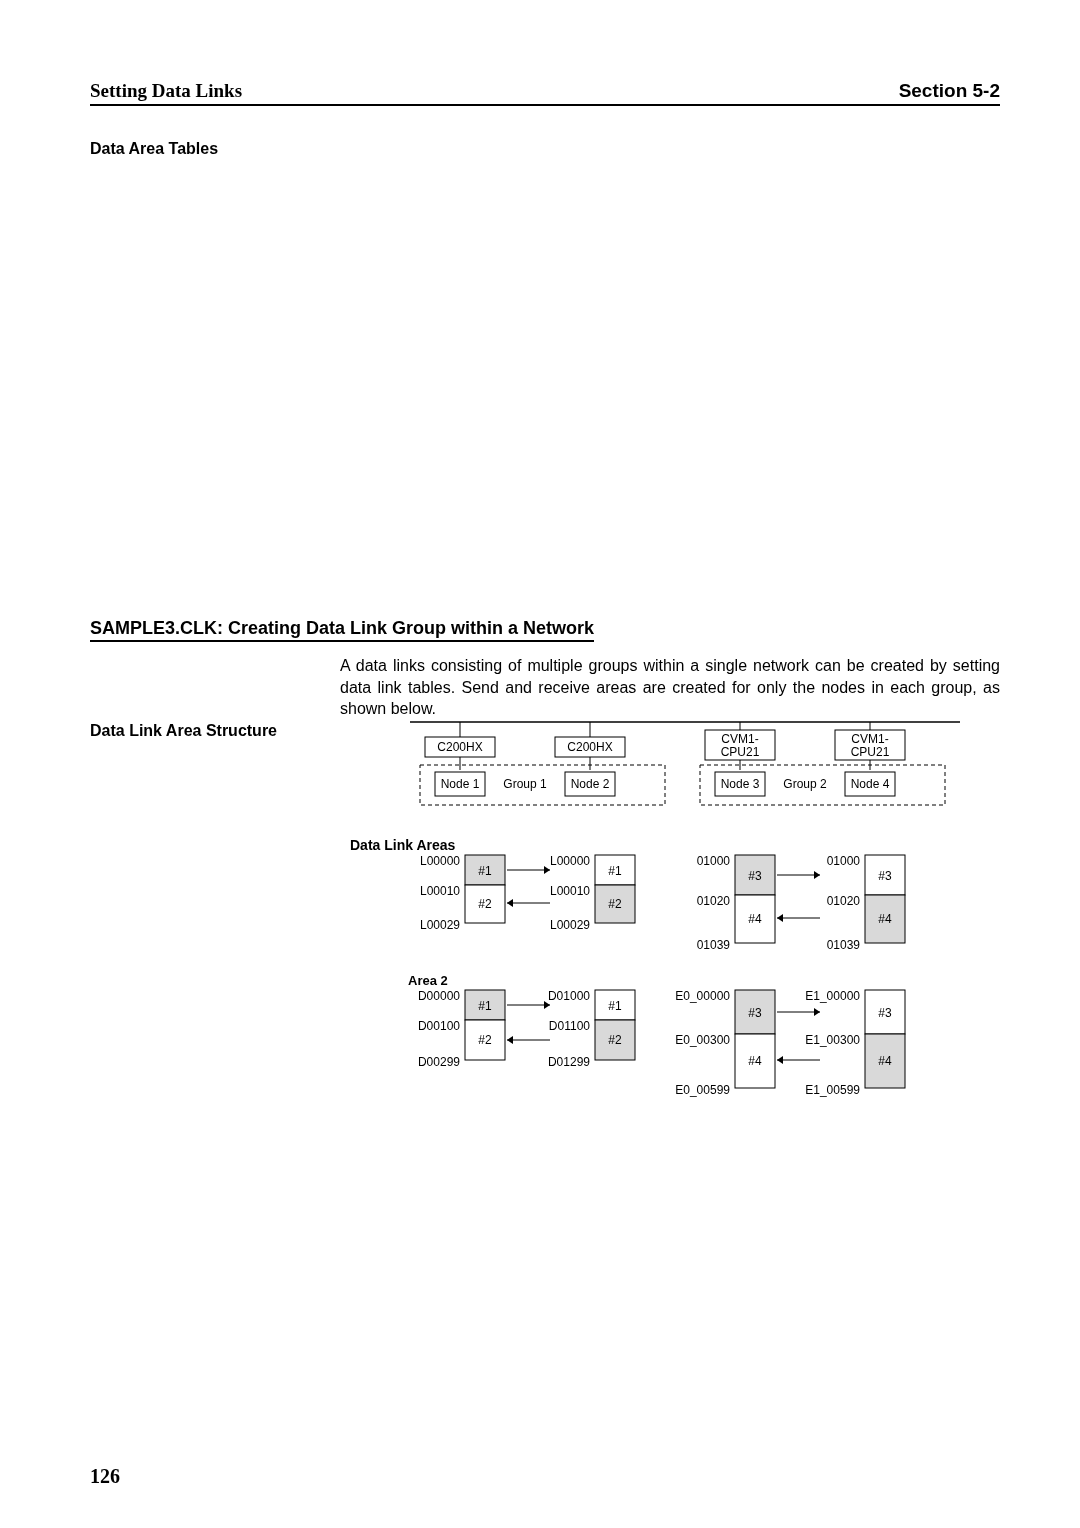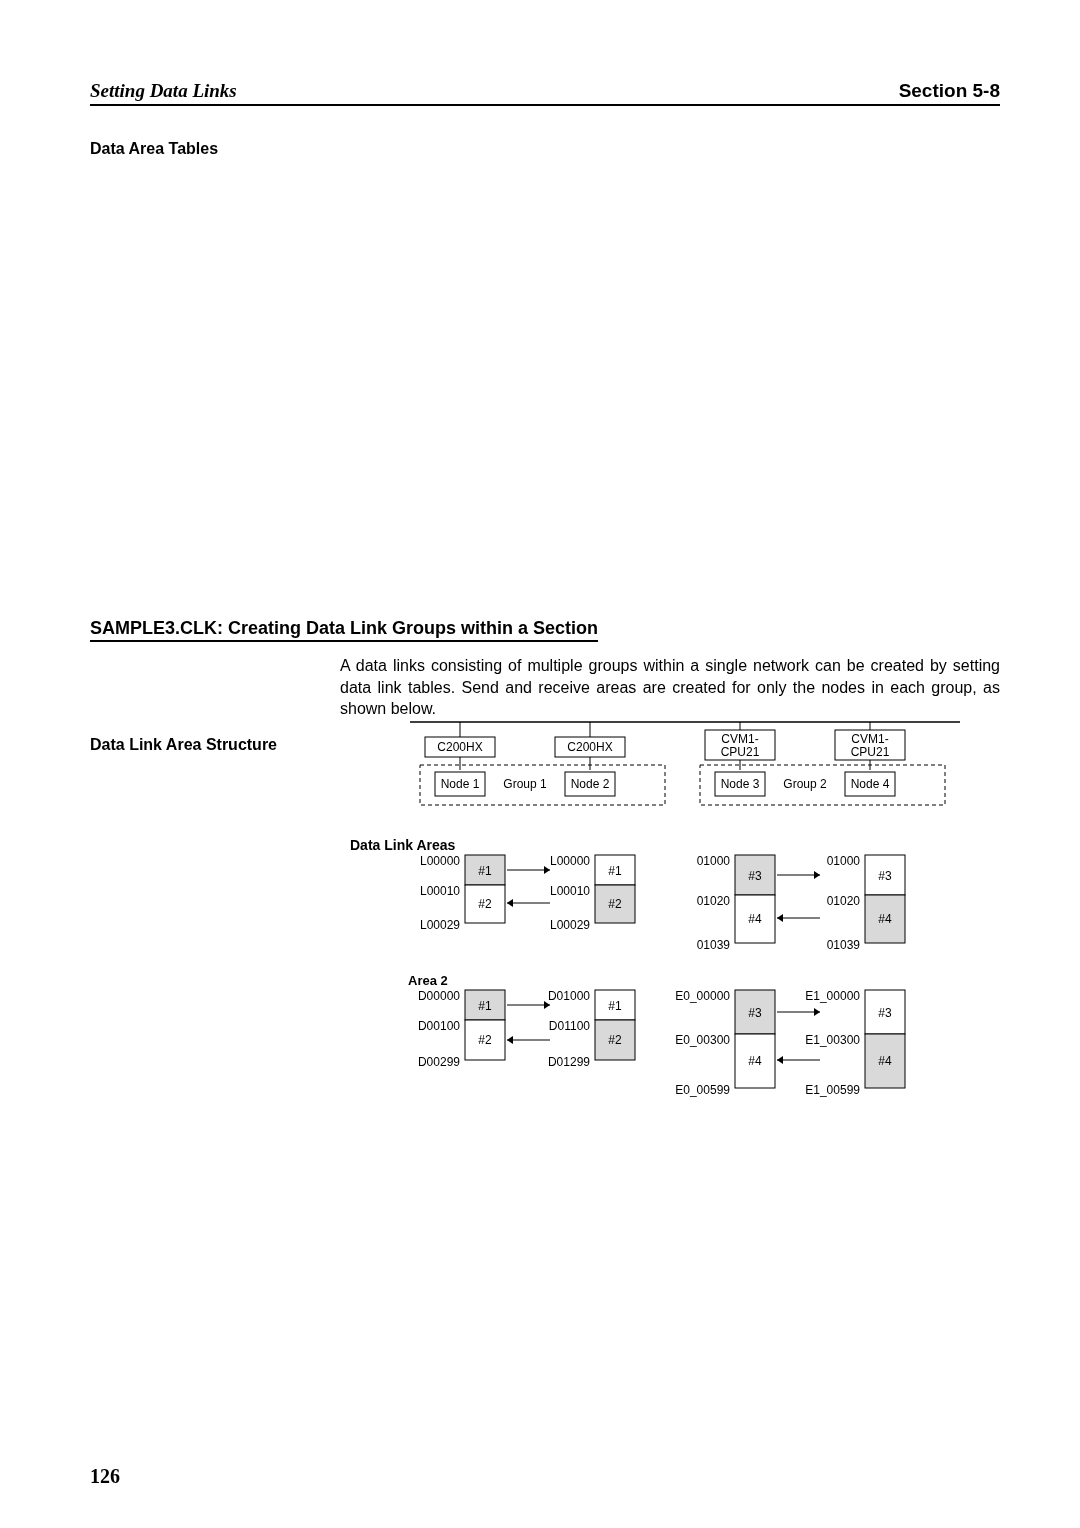--- a/index.html
+++ b/index.html
@@ -16,21 +16,20 @@
     box-sizing: border-box;
     padding: 80px 80px 40px 90px;
   }
   .topbar {
     display: flex;
     justify-content: space-between;
     border-bottom: 2px solid #000;
     padding-bottom: 2px;
   }
   .header-left {
-    font-style: italic;
     font-weight: bold;
     font-family: "Times New Roman", serif;
     font-size: 19px;
     text-align: right;
   }
   .header-right {
     font-weight: bold;
     font-family: Arial, sans-serif;
     font-size: 19px;
   }
@@ -50,21 +49,21 @@
   .body-text {
     margin-left: 250px;
     margin-top: 13px;
     font-size: 16px;
     line-height: 1.35;
     text-align: justify;
   }
   .side-heading {
     font-weight: bold;
     font-size: 16px;
-    margin-top: 16px;
+    margin-top: 2px;
   }
   .page-number {
     position: absolute;
     bottom: 40px;
     left: 90px;
     font-family: "Times New Roman", serif;
     font-weight: bold;
     font-size: 20px;
   }
   .diagram-wrap {
@@ -88,26 +87,26 @@
     margin-left: 8px;
   }
 </style>
 </head>
 <body>
 
 <div class="page">
 
   <div class="topbar">
     <div class="header-left">Setting Data Links</div>
-    <div class="header-right">Section 5-8</div>
+    <div class="header-right">Section 5-2</div>
   </div>
 
   <div class="subheading">Data Area Tables</div>
 
-  <div><span class="section-title">SAMPLE3.CLK: Creating Data Link Groups within a Section</span></div>
+  <div><span class="section-title">SAMPLE3.CLK: Creating Data Link Group within a Network</span></div>
 
   <div class="body-text">A data links consisting of multiple groups within a single network can be created by setting data link tables. Send and receive areas are created for only the nodes in each group, as shown below.</div>
 
   <div class="side-heading">Data Link Area Structure</div>
 
   <div class="diagram-wrap">
     
     <svg width="600" height="110">
 
       <line x1="10" y1="10" x2="560" y2="10" stroke="#000" stroke-width="1.5"></line>

